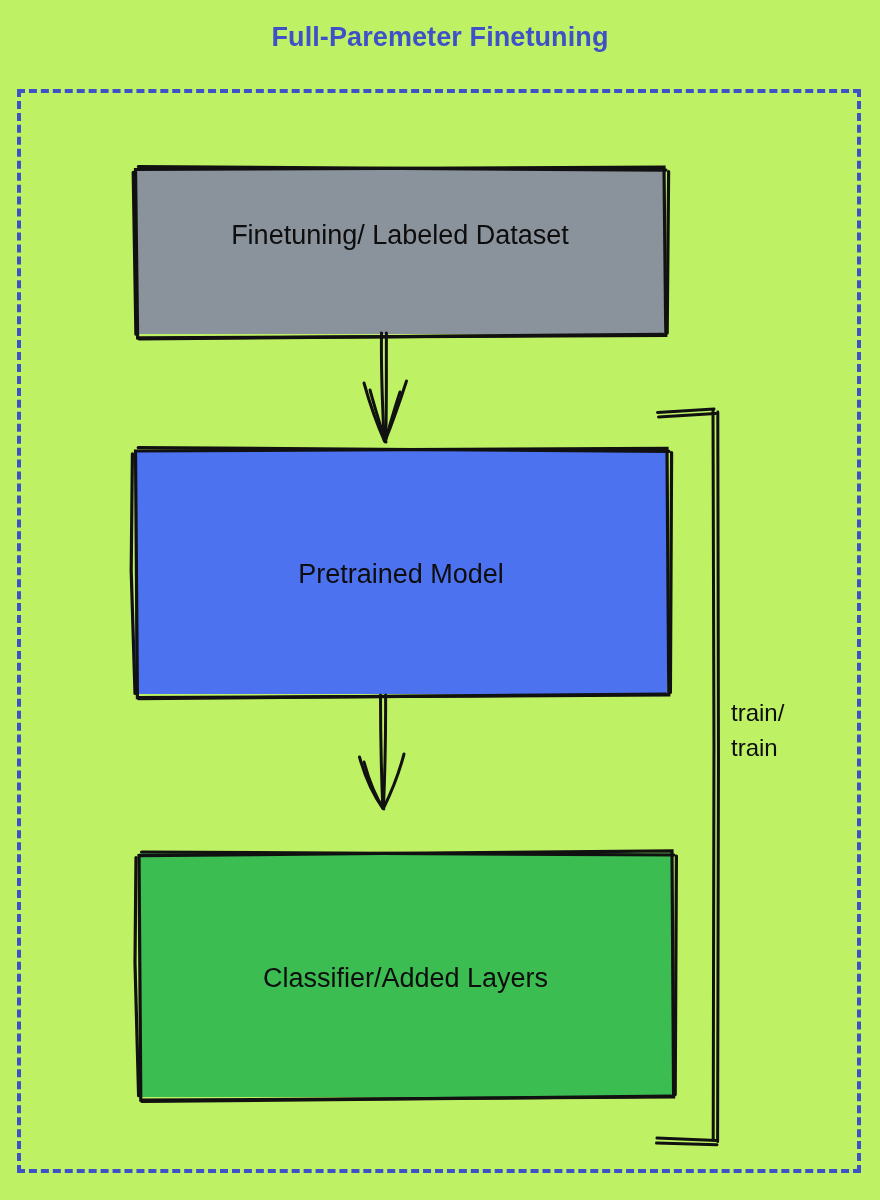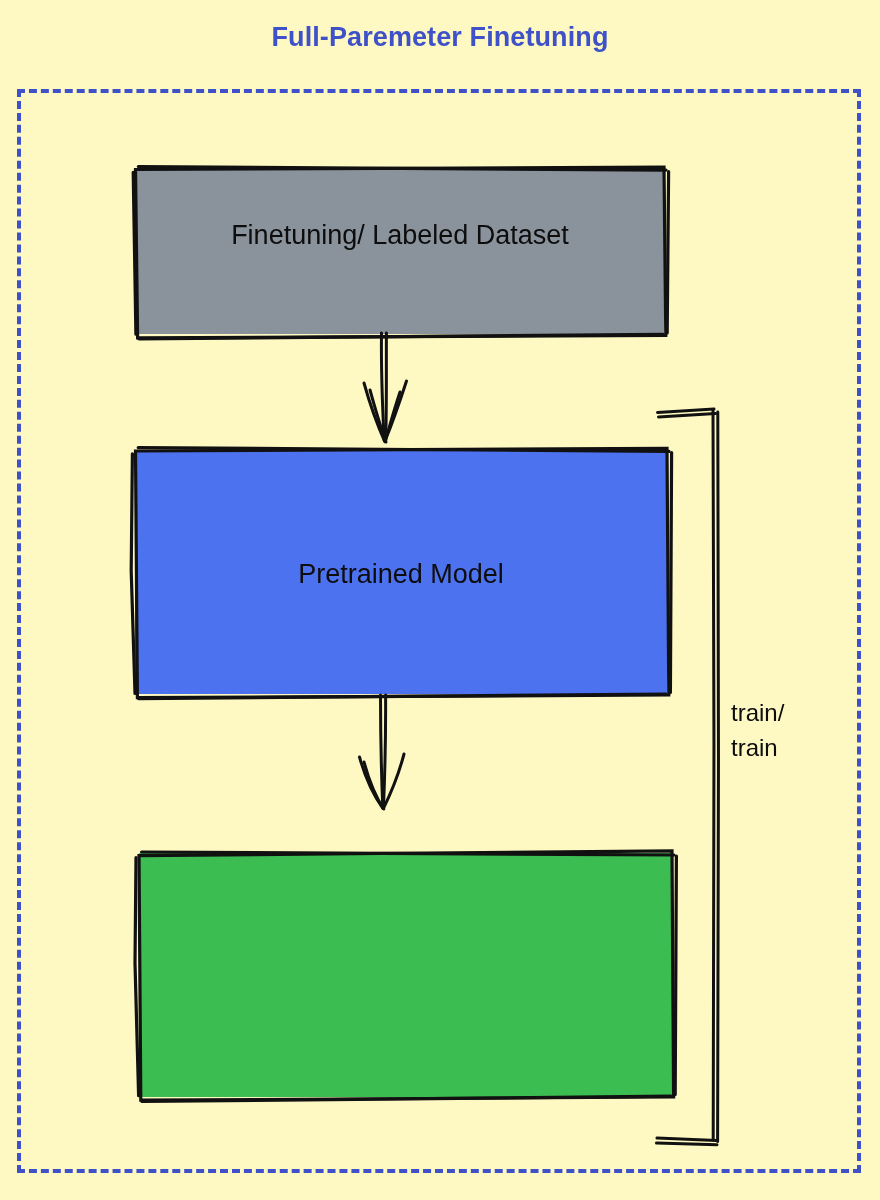--- a/index.html
+++ b/index.html
@@ -12,21 +12,21 @@
     width: 880px;
     height: 1200px;
     font-family: "Liberation Sans", sans-serif;
     overflow: hidden;
   }
 
   #canvas {
     position: relative;
     width: 880px;
     height: 1200px;
-    background: #fef9c3;
+    background: #bef264;
   }
 
   
   .diagram-title {
     position: absolute;
     left: 0;
     top: 22px;
     width: 880px;
     text-align: center;
     font-family: "Liberation Sans", sans-serif;
@@ -193,20 +193,21 @@
     <div class="fill"></div>
     <svg class="sketch-outline" viewBox="0 0 555 266" preserveAspectRatio="none">
       <g fill="none" stroke="#111111" stroke-width="3.2" stroke-linecap="round">
         <path d="M10.0,12.6 L543,7.8 L544.6,254.0 L11.8,257.2 Z"></path>
         <path d="M12.6,9.0 L545,12.0"></path>
         <path d="M7.0,14.6 L6.0,120.0 L9.6,252.6"></path>
         <path d="M13.0,258.4 L542,253.2"></path>
         <path d="M547.4,13.0 L546.2,251.6"></path>
       </g>
     </svg>
+    <div class="label">Classifier/Added Layers</div>
   </div>
 
   <svg class="overlay" viewBox="0 0 880 1200">
 
     <g fill="none" stroke="#111111" stroke-width="3.0" stroke-linecap="round" stroke-linejoin="round">
       <path d="M381.5,333 C381.0,372 382.5,408 384.2,440.5"></path>
       <path d="M386.4,333 C386.2,372 386.8,410 385.6,441.5"></path>
       <path d="M364.0,383 C369.0,401 376.5,423 384.8,441.6"></path>
       <path d="M406.5,381 C400.0,401 392.0,424 385.0,441.0"></path>
       <path d="M370.0,390 C375.0,408 380.5,427 386.0,442.0"></path>

